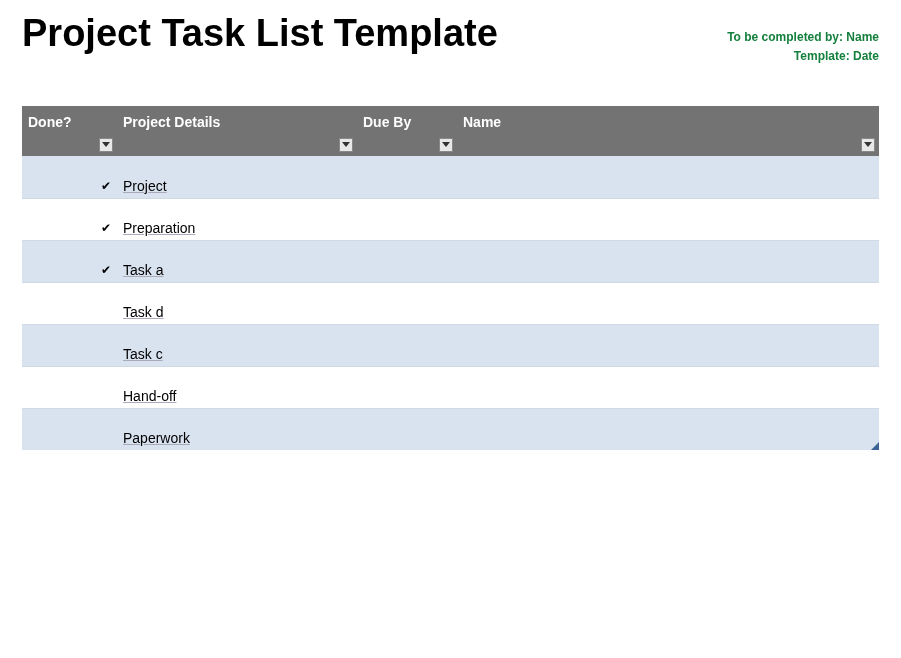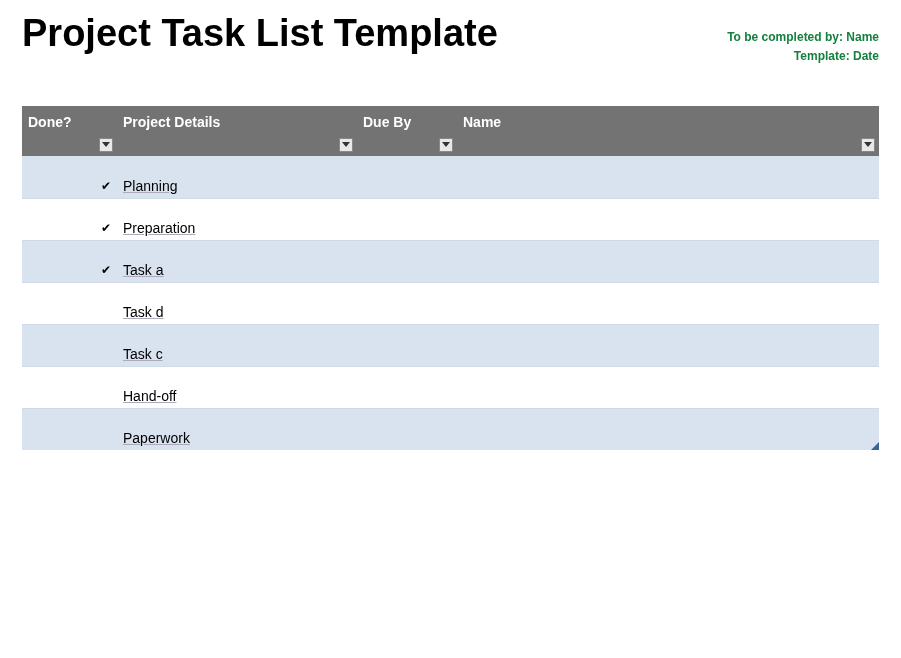--- a/index.html
+++ b/index.html
@@ -175,21 +175,21 @@
               </svg>
       </div>
     </td>
   </tr>
   </tbody>
       <tbody id="rows-body">
         <tr class="data-row row-even">
           <td class="check-cell">
             <span class="check-mark">✔</span>
           </td>
-          <td class="details-cell">Planning</td>
+          <td class="details-cell">Project</td>
           <td></td>
           <td></td>
         </tr>
         <tr class="data-row row-odd">
           <td class="check-cell">
             <span class="check-mark">✔</span>
           </td>
           <td class="details-cell">Preparation</td>
           <td></td>
           <td></td>

